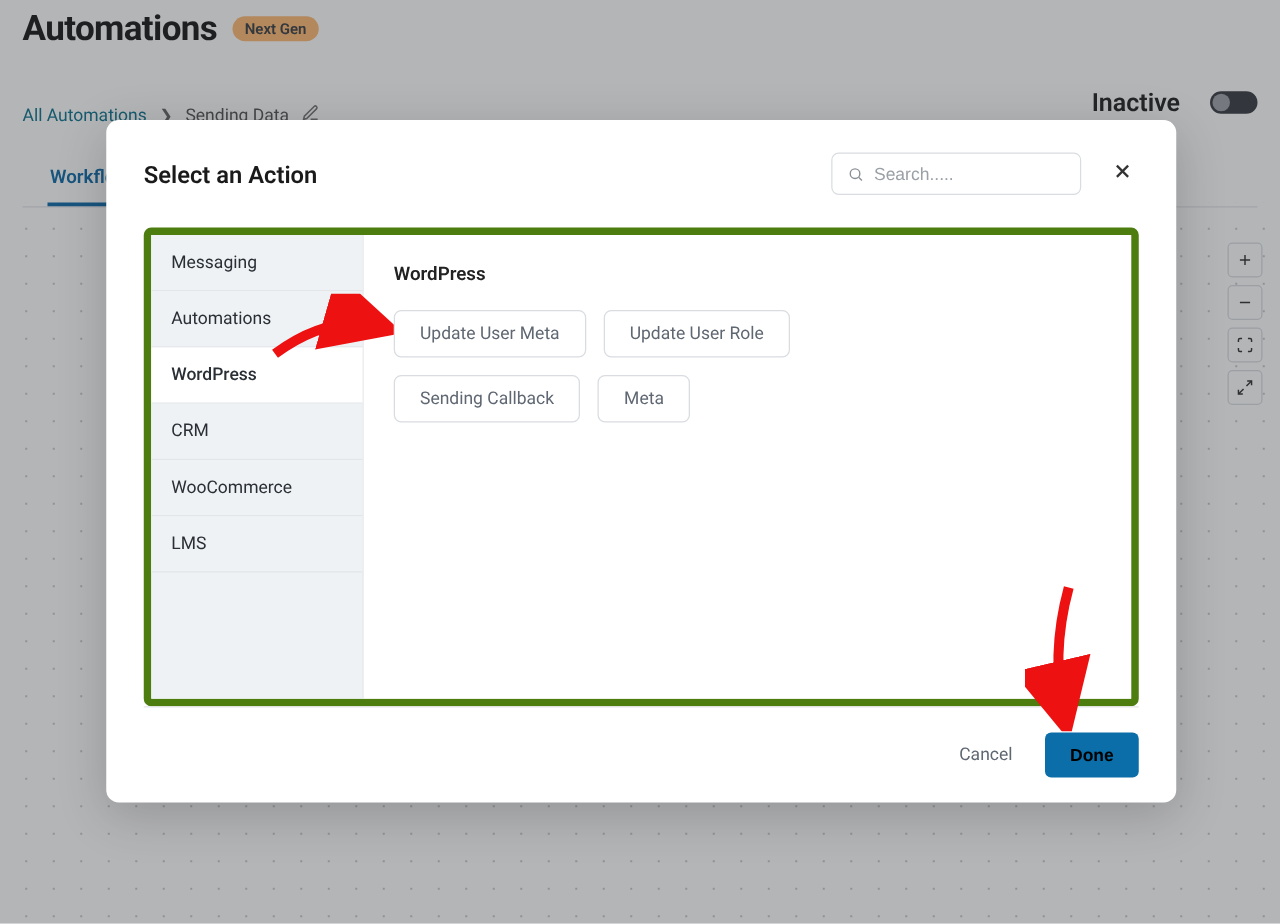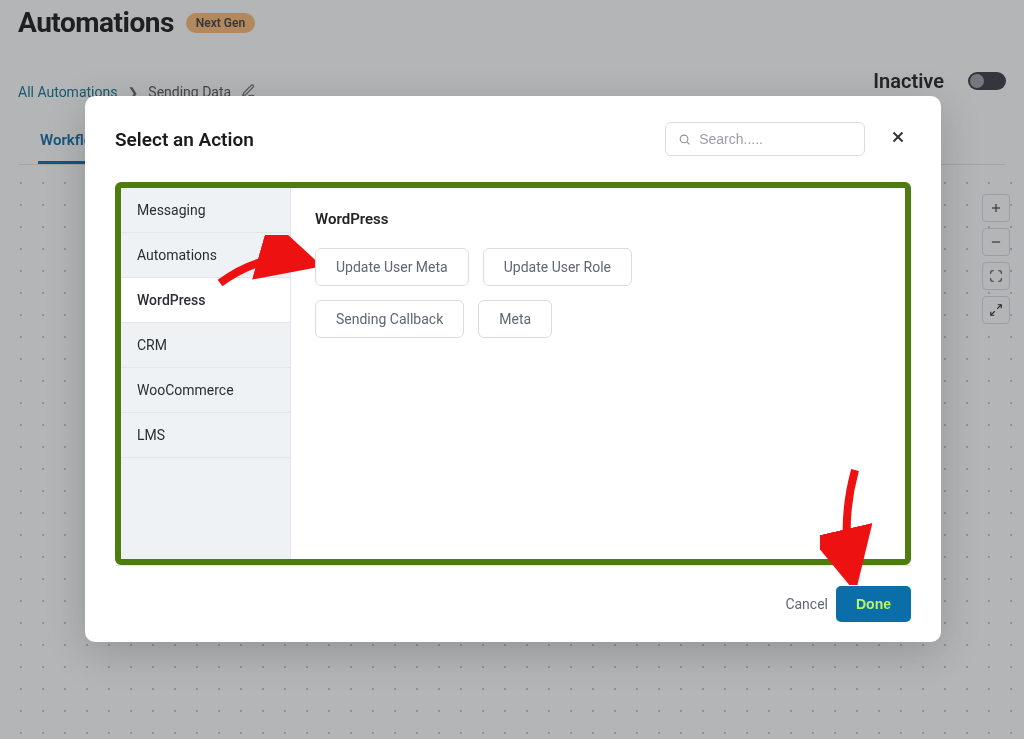--- a/index.html
+++ b/index.html
@@ -262,30 +262,31 @@
   }
   .pill .check svg { width: 12px; height: 12px; }
 
   .modal-foot {
     border-top: 1px solid #e3e5e8;
     margin: 0 30px;
     padding: 20px 0;
     display: flex;
     justify-content: flex-end;
     align-items: center;
+    gap: 18px;
   }
   .btn-text {
     color: #5f6772;
     font-size: 14px;
     cursor: pointer;
     padding: 6px 8px;
   }
   .btn-primary {
     background: #0b6ea8;
-    color: #bef264;
+    color: #000000;
     font-size: 14px;
     font-weight: 600;
     padding: 10px 20px;
     border-radius: 5px;
     cursor: pointer;
     border: none;
   }
 
   
   .arrow {

